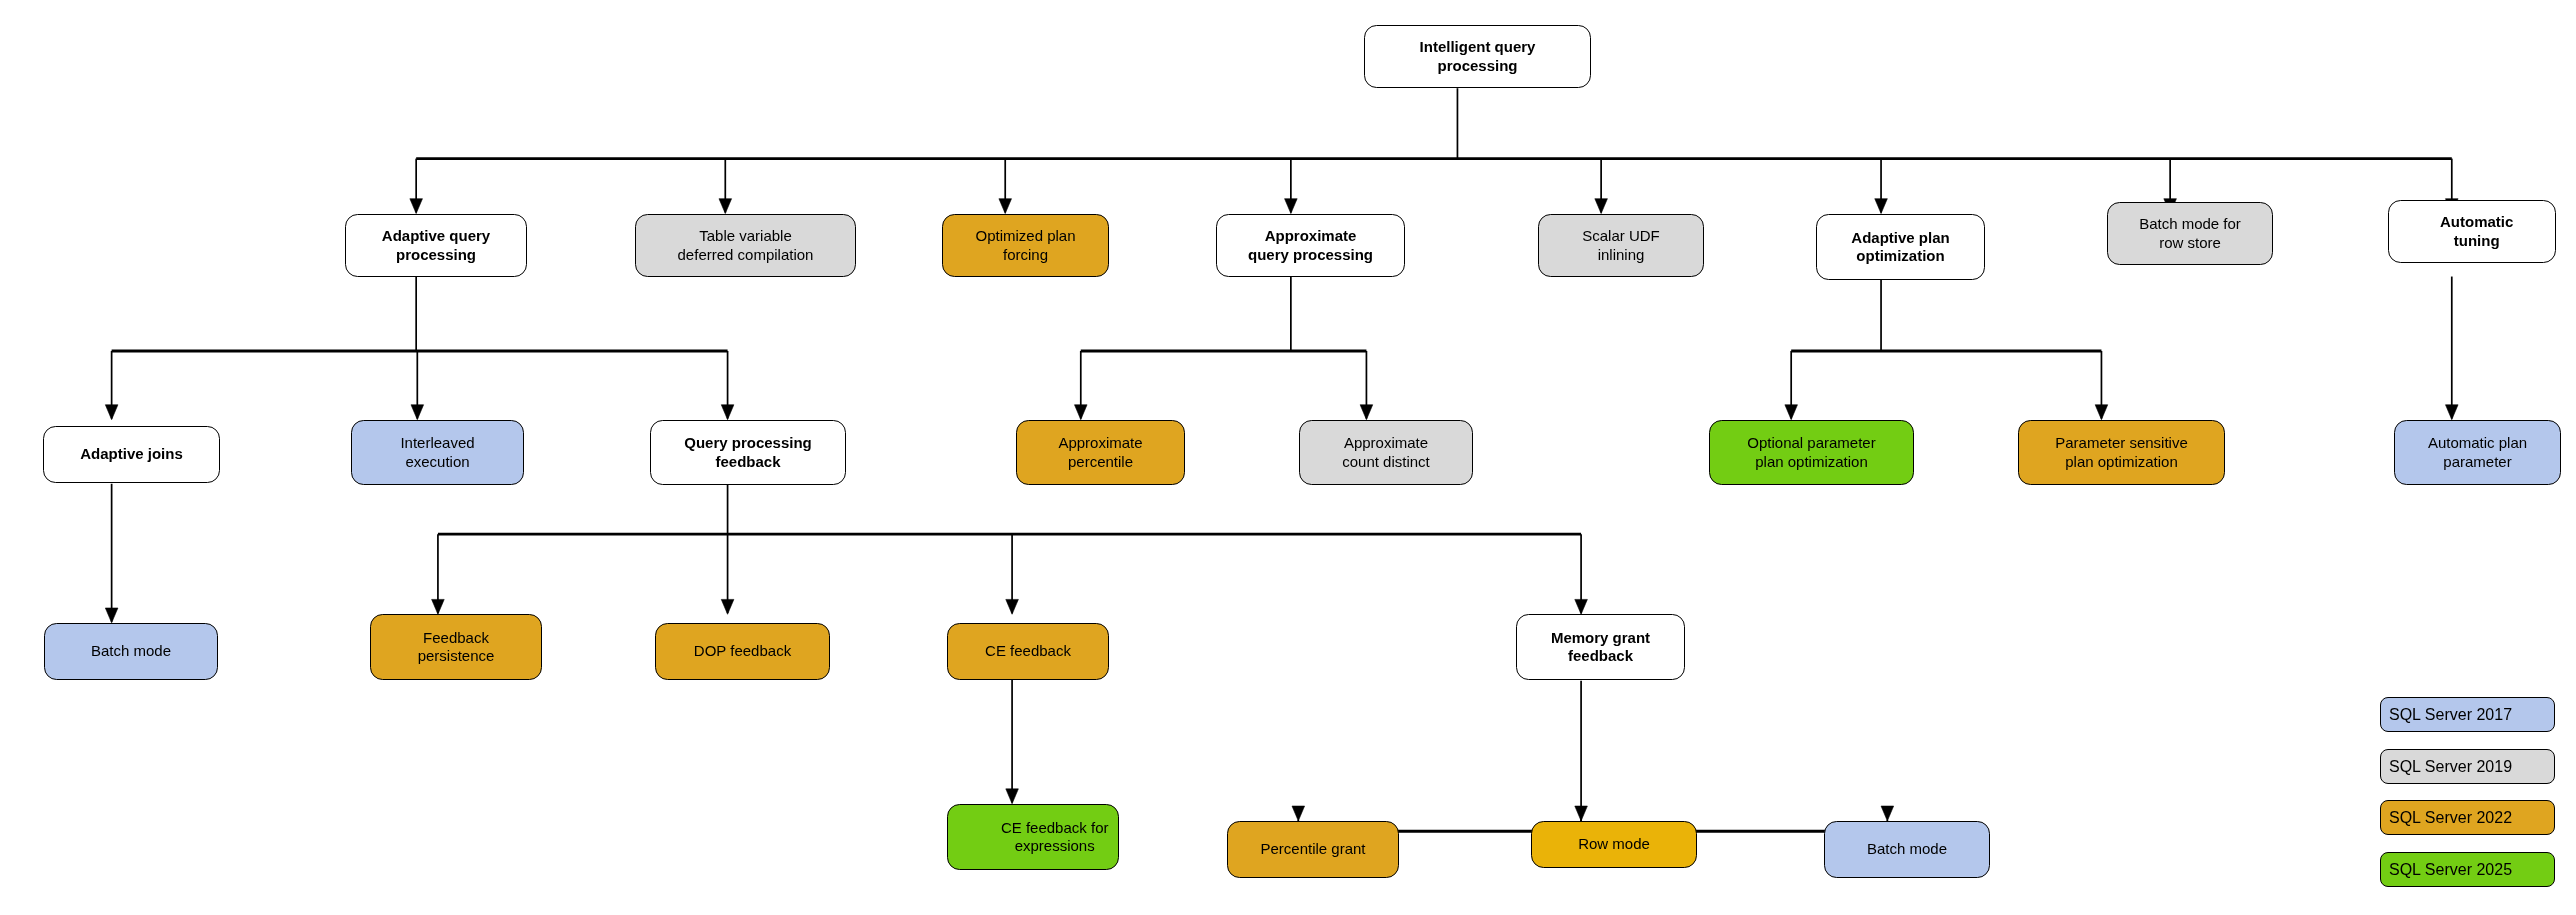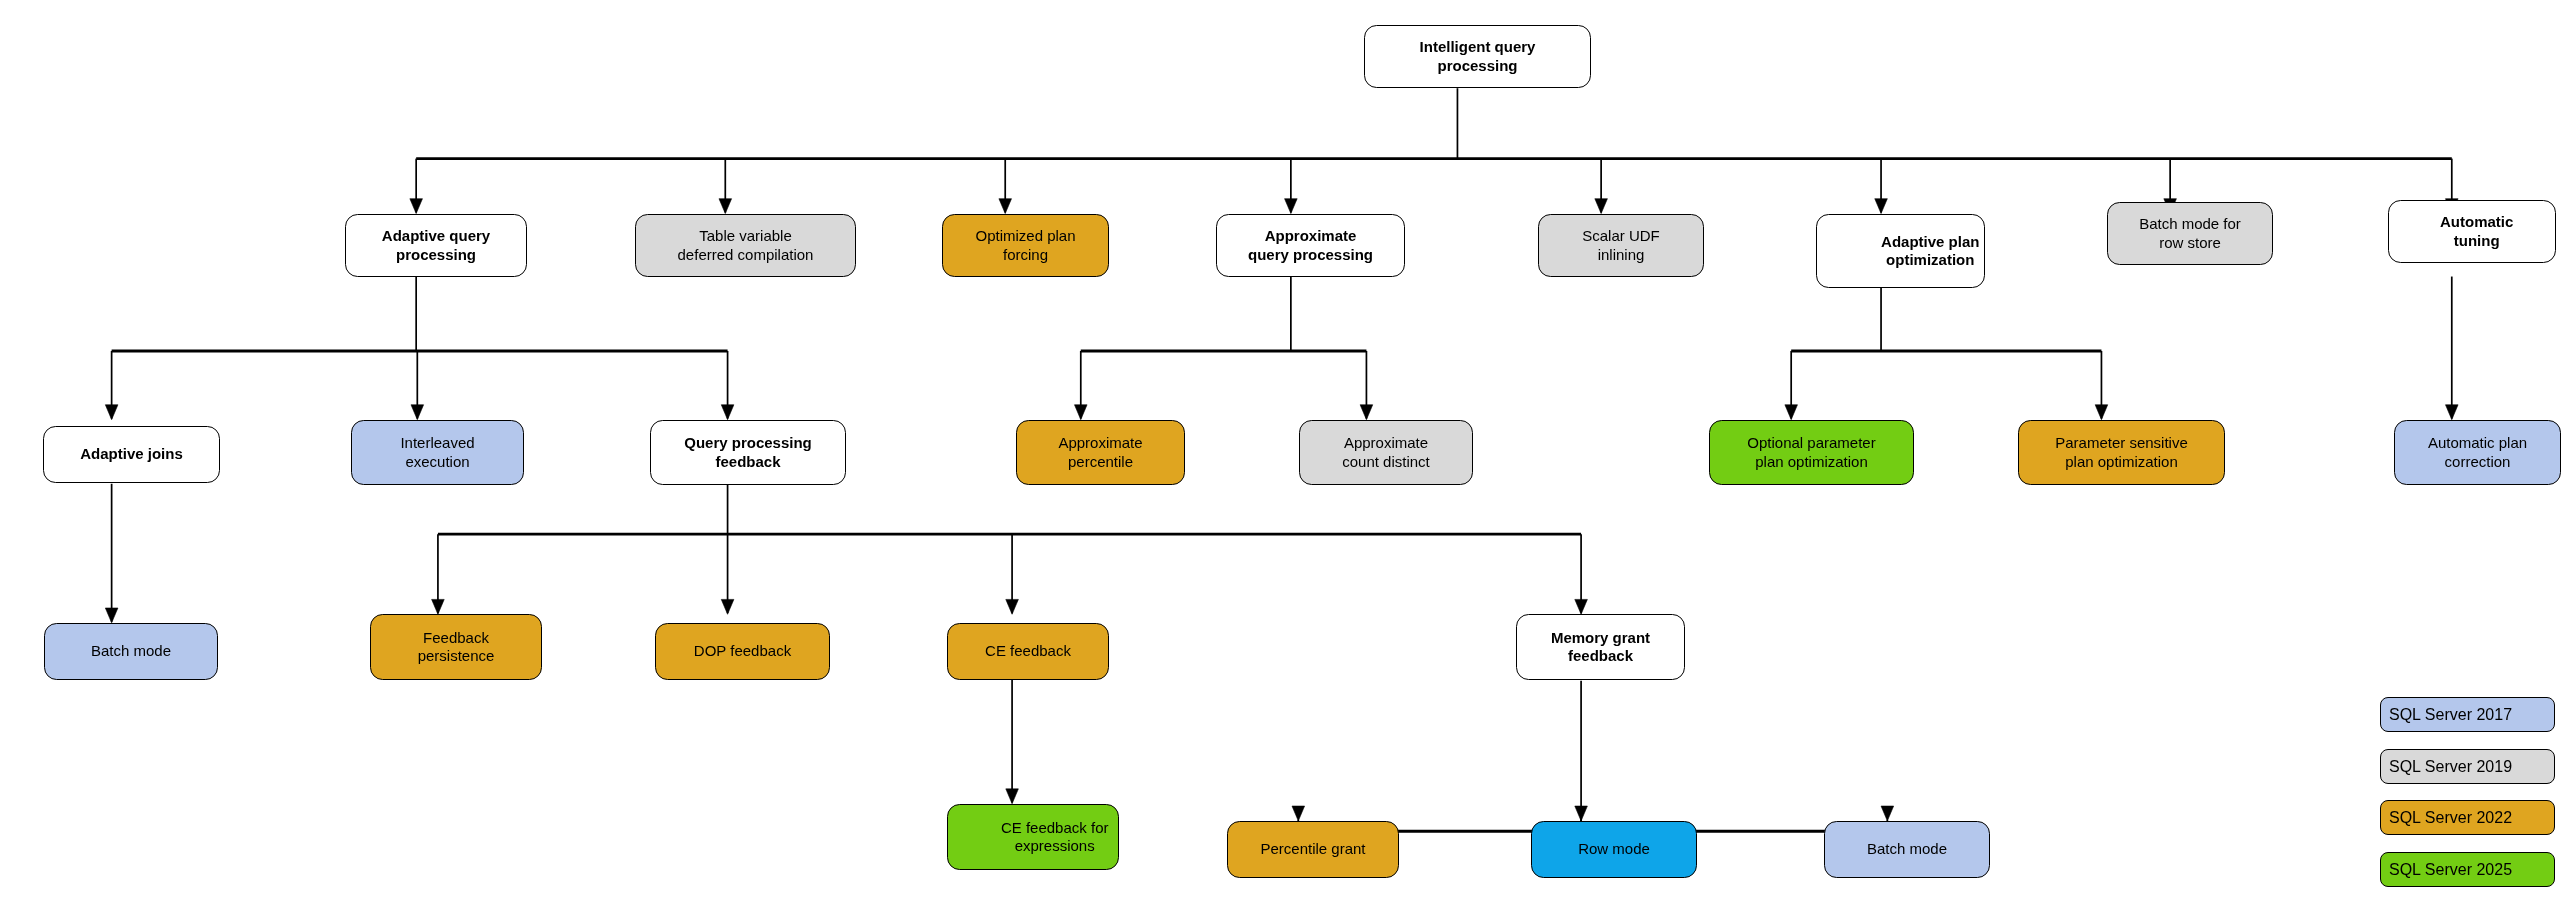--- a/index.html
+++ b/index.html
@@ -141,21 +141,21 @@
 forcing</span>
       </div>
       <div class="node bold" style="left: 1196px; top: 214px; width: 189px; height: 63px; background: rgb(255, 255, 255);">
         <span class="node-label">Approximate
 query processing</span>
       </div>
       <div class="node" style="left: 1518px; top: 214px; width: 166px; height: 63px; background: rgb(217, 217, 217);">
         <span class="node-label">Scalar UDF
 inlining</span>
       </div>
-      <div class="node bold" style="left: 1796px; top: 214px; width: 169px; height: 74px; background: rgb(255, 255, 255); justify-content: flex-end;">
+      <div class="node bold" style="left: 1796px; top: 214px; width: 169px; height: 66px; background: rgb(255, 255, 255);">
         <span class="node-label">Adaptive plan
 optimization</span>
       </div>
       <div class="node" style="left: 2087px; top: 202px; width: 166px; height: 63px; background: rgb(217, 217, 217);">
         <span class="node-label">Batch mode for
 row store</span>
       </div>
       <div class="node bold" style="left: 2368px; top: 200px; width: 168px; height: 63px; background: rgb(255, 255, 255); padding-left: 14px;">
         <span class="node-label">Automatic
 tuning</span>
@@ -182,21 +182,21 @@
       <div class="node" style="left: 1689px; top: 420px; width: 205px; height: 65px; background: rgb(115, 205, 19);">
         <span class="node-label">Optional parameter
 plan optimization</span>
       </div>
       <div class="node" style="left: 1998px; top: 420px; width: 207px; height: 65px; background: rgb(223, 165, 32);">
         <span class="node-label">Parameter sensitive
 plan optimization</span>
       </div>
       <div class="node" style="left: 2374px; top: 420px; width: 167px; height: 65px; background: rgb(180, 199, 236);">
         <span class="node-label">Automatic plan
-correction</span>
+parameter</span>
       </div>
       <div class="node" style="left: 24px; top: 623px; width: 174px; height: 57px; background: rgb(180, 199, 236);">
         <span class="node-label">Batch mode</span>
       </div>
       <div class="node" style="left: 350px; top: 614px; width: 172px; height: 66px; background: rgb(223, 165, 32);">
         <span class="node-label">Feedback
 persistence</span>
       </div>
       <div class="node" style="left: 635px; top: 623px; width: 175px; height: 57px; background: rgb(223, 165, 32);">
         <span class="node-label">DOP feedback</span>
@@ -208,21 +208,21 @@
         <span class="node-label">Memory grant
 feedback</span>
       </div>
       <div class="node" style="left: 927px; top: 804px; width: 172px; height: 66px; background: rgb(115, 205, 19); padding-left: 48px;">
         <span class="node-label">CE feedback for
 expressions</span>
       </div>
       <div class="node" style="left: 1207px; top: 821px; width: 172px; height: 57px; background: rgb(223, 165, 32);">
         <span class="node-label">Percentile grant</span>
       </div>
-      <div class="node" style="left: 1511px; top: 821px; width: 166px; height: 57px; background: #0ea5e9;">
+      <div class="node" style="left: 1511px; top: 821px; width: 166px; height: 47px; background: #eab308;">
         <span class="node-label">Row mode</span>
       </div>
       <div class="node" style="left: 1804px; top: 821px; width: 166px; height: 57px; background: rgb(180, 199, 236);">
         <span class="node-label">Batch mode</span>
       </div>
     </div>
   <div id="legend-layer">
       <div class="legend-item" style="left: 2380px; top: 697px; width: 175px; height: 35px; background: rgb(180, 199, 236);">
         <span>SQL Server 2017</span>
       </div>

